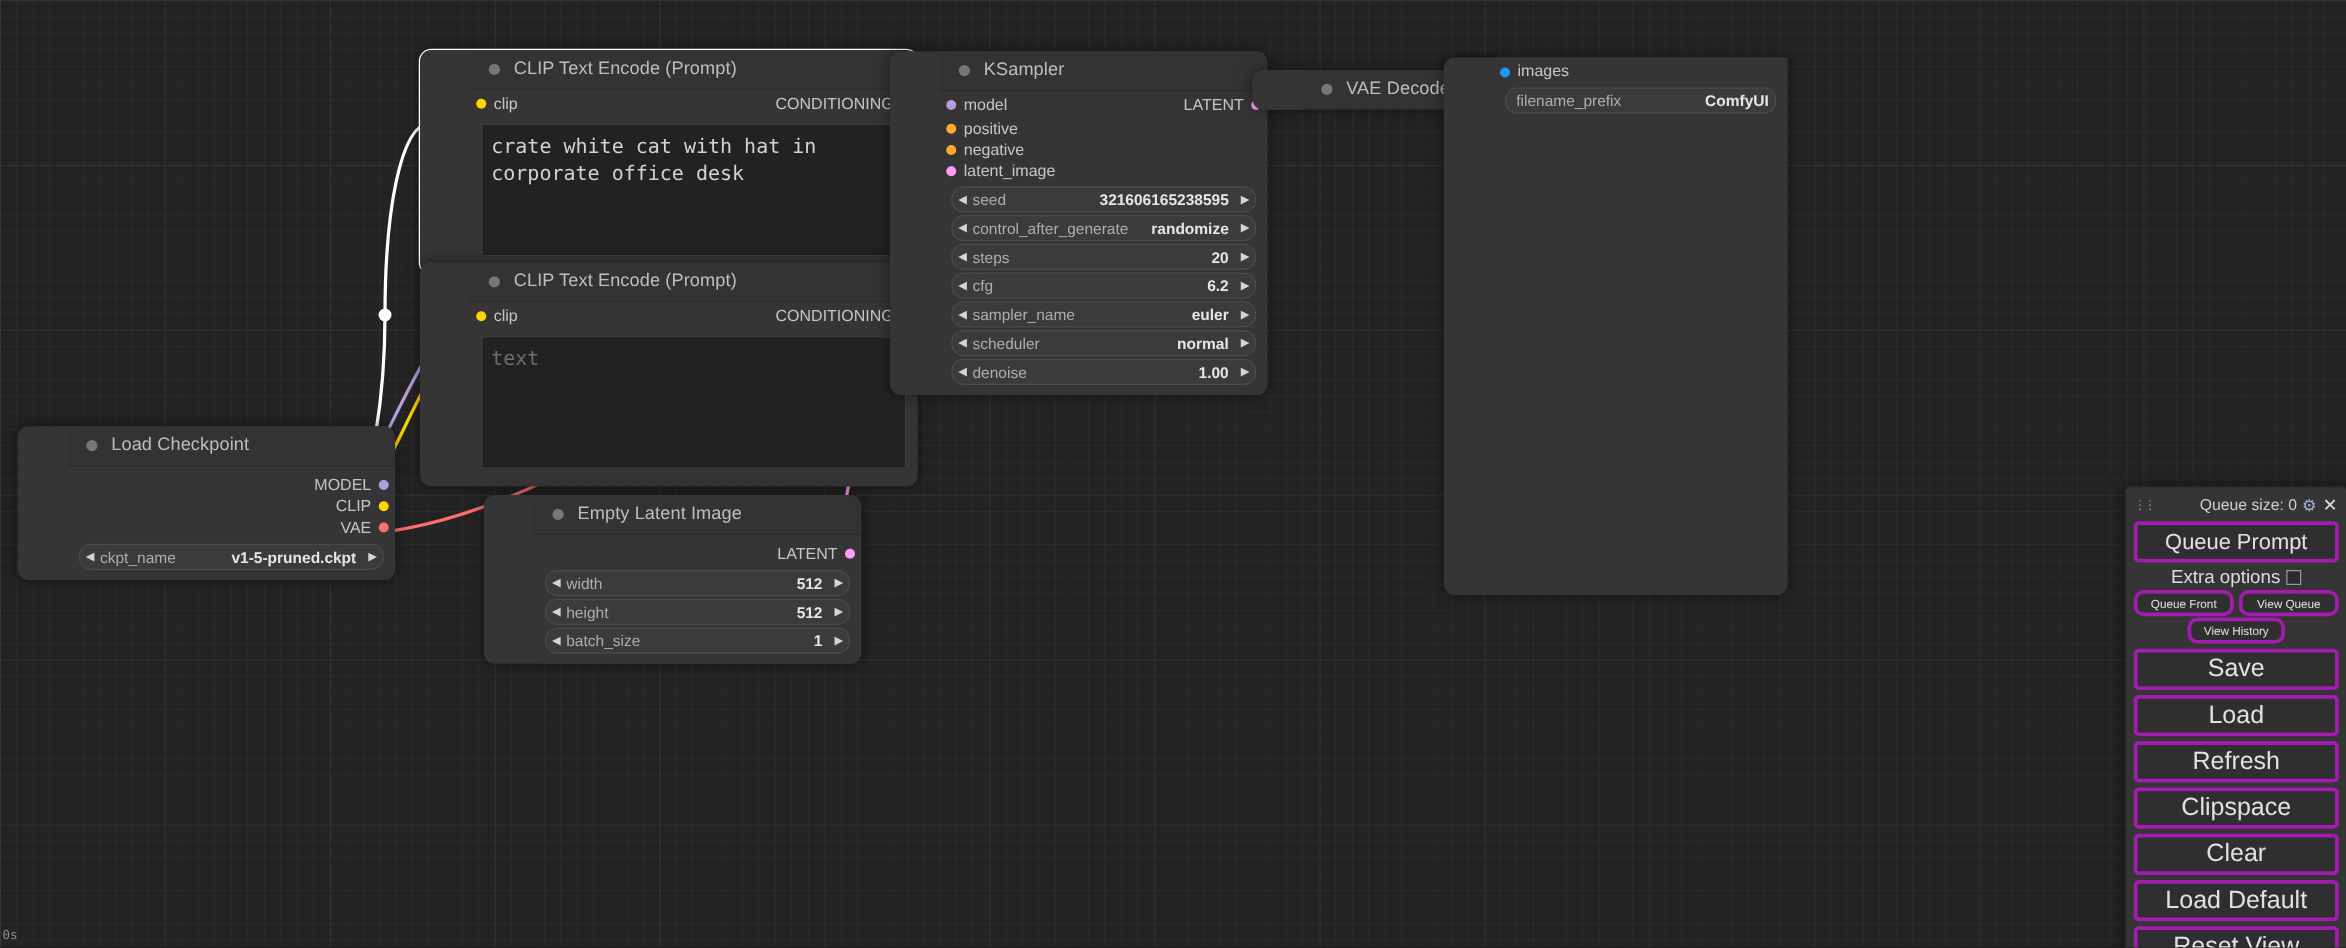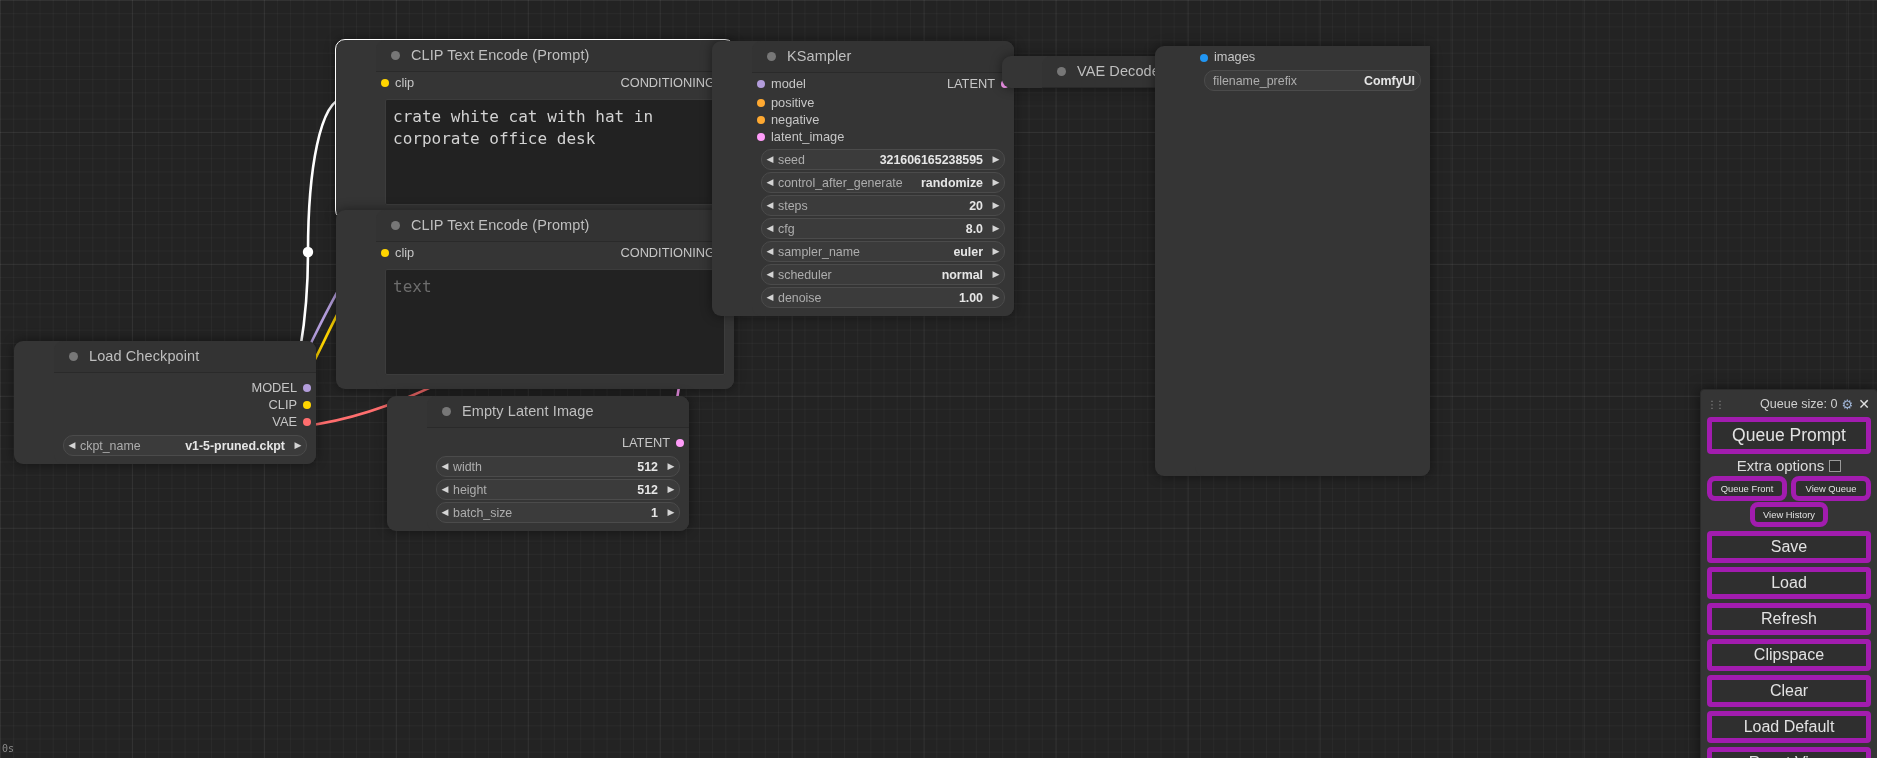--- a/index.html
+++ b/index.html
@@ -98,26 +98,26 @@
     box-shadow:0 0 14px rgba(0,0,0,.5);
     color:#d8d8d8;
   }
   #menu .mhead{display:flex;align-items:center;height:18px;font-size:12.5px;color:#c9c9c9;gap:4px;}
   #menu .drag{font-size:10px;color:#8b8b8b;letter-spacing:-2px;line-height:9px;width:9px;}
   #menu .qsize{flex:1;text-align:right;font-size:12.6px;color:#cfcfcf;}
   #menu .gear{color:#9fb4d6;font-size:13px;cursor:pointer;}
   #menu .xclose{color:#e0e0e0;font-size:14px;cursor:pointer;padding:0 1px;}
   .btn{
     display:block;width:100%;box-sizing:border-box;
-    background:#2f2f2f;border:5px solid #a21caf;border-radius:4px;
+    background:#2f2f2f;border:3px solid #a21caf;border-radius:4px;
     color:#e2e2e2;text-align:center;cursor:pointer;
     font-family:"Liberation Sans", sans-serif;
   }
   .btn.queue{font-size:17.5px;padding:3px 0;margin:4px 0 2px 0;}
-  .btn.big{font-size:16px;padding:2px 0;margin-top:4px;}
+  .btn.big{font-size:20px;padding:2px 0;margin-top:4px;}
   .btn.small{font-size:9.4px;padding:2px 0;border-radius:8px;}
   .extra{display:flex;align-items:center;justify-content:center;gap:5px;font-size:15px;color:#dcdcdc;margin:3px 0 2px;}
   .extra .cb{width:10px;height:10px;border:1px solid #9a9a9a;background:#2b2b2b;display:inline-block;}
   .row2{display:flex;gap:4px;}
   .row2 .btn.small{flex:1;}
 
   #timer{position:absolute;left:2px;bottom:4px;font-size:10px;color:#8a8a8a;
          font-family:"DejaVu Sans Mono", monospace;}
 </style>
 </head>
@@ -294,21 +294,21 @@
       </div>
       <div class="widget">
         <span class="arrow">◀</span>
         <span class="wname">steps</span>
         <span class="wval">20</span>
         <span class="arrow">▶</span>
       </div>
       <div class="widget">
         <span class="arrow">◀</span>
         <span class="wname">cfg</span>
-        <span class="wval">8.0</span>
+        <span class="wval">6.2</span>
         <span class="arrow">▶</span>
       </div>
       <div class="widget">
         <span class="arrow">◀</span>
         <span class="wname">sampler_name</span>
         <span class="wval">euler</span>
         <span class="arrow">▶</span>
       </div>
       <div class="widget">
         <span class="arrow">◀</span>

